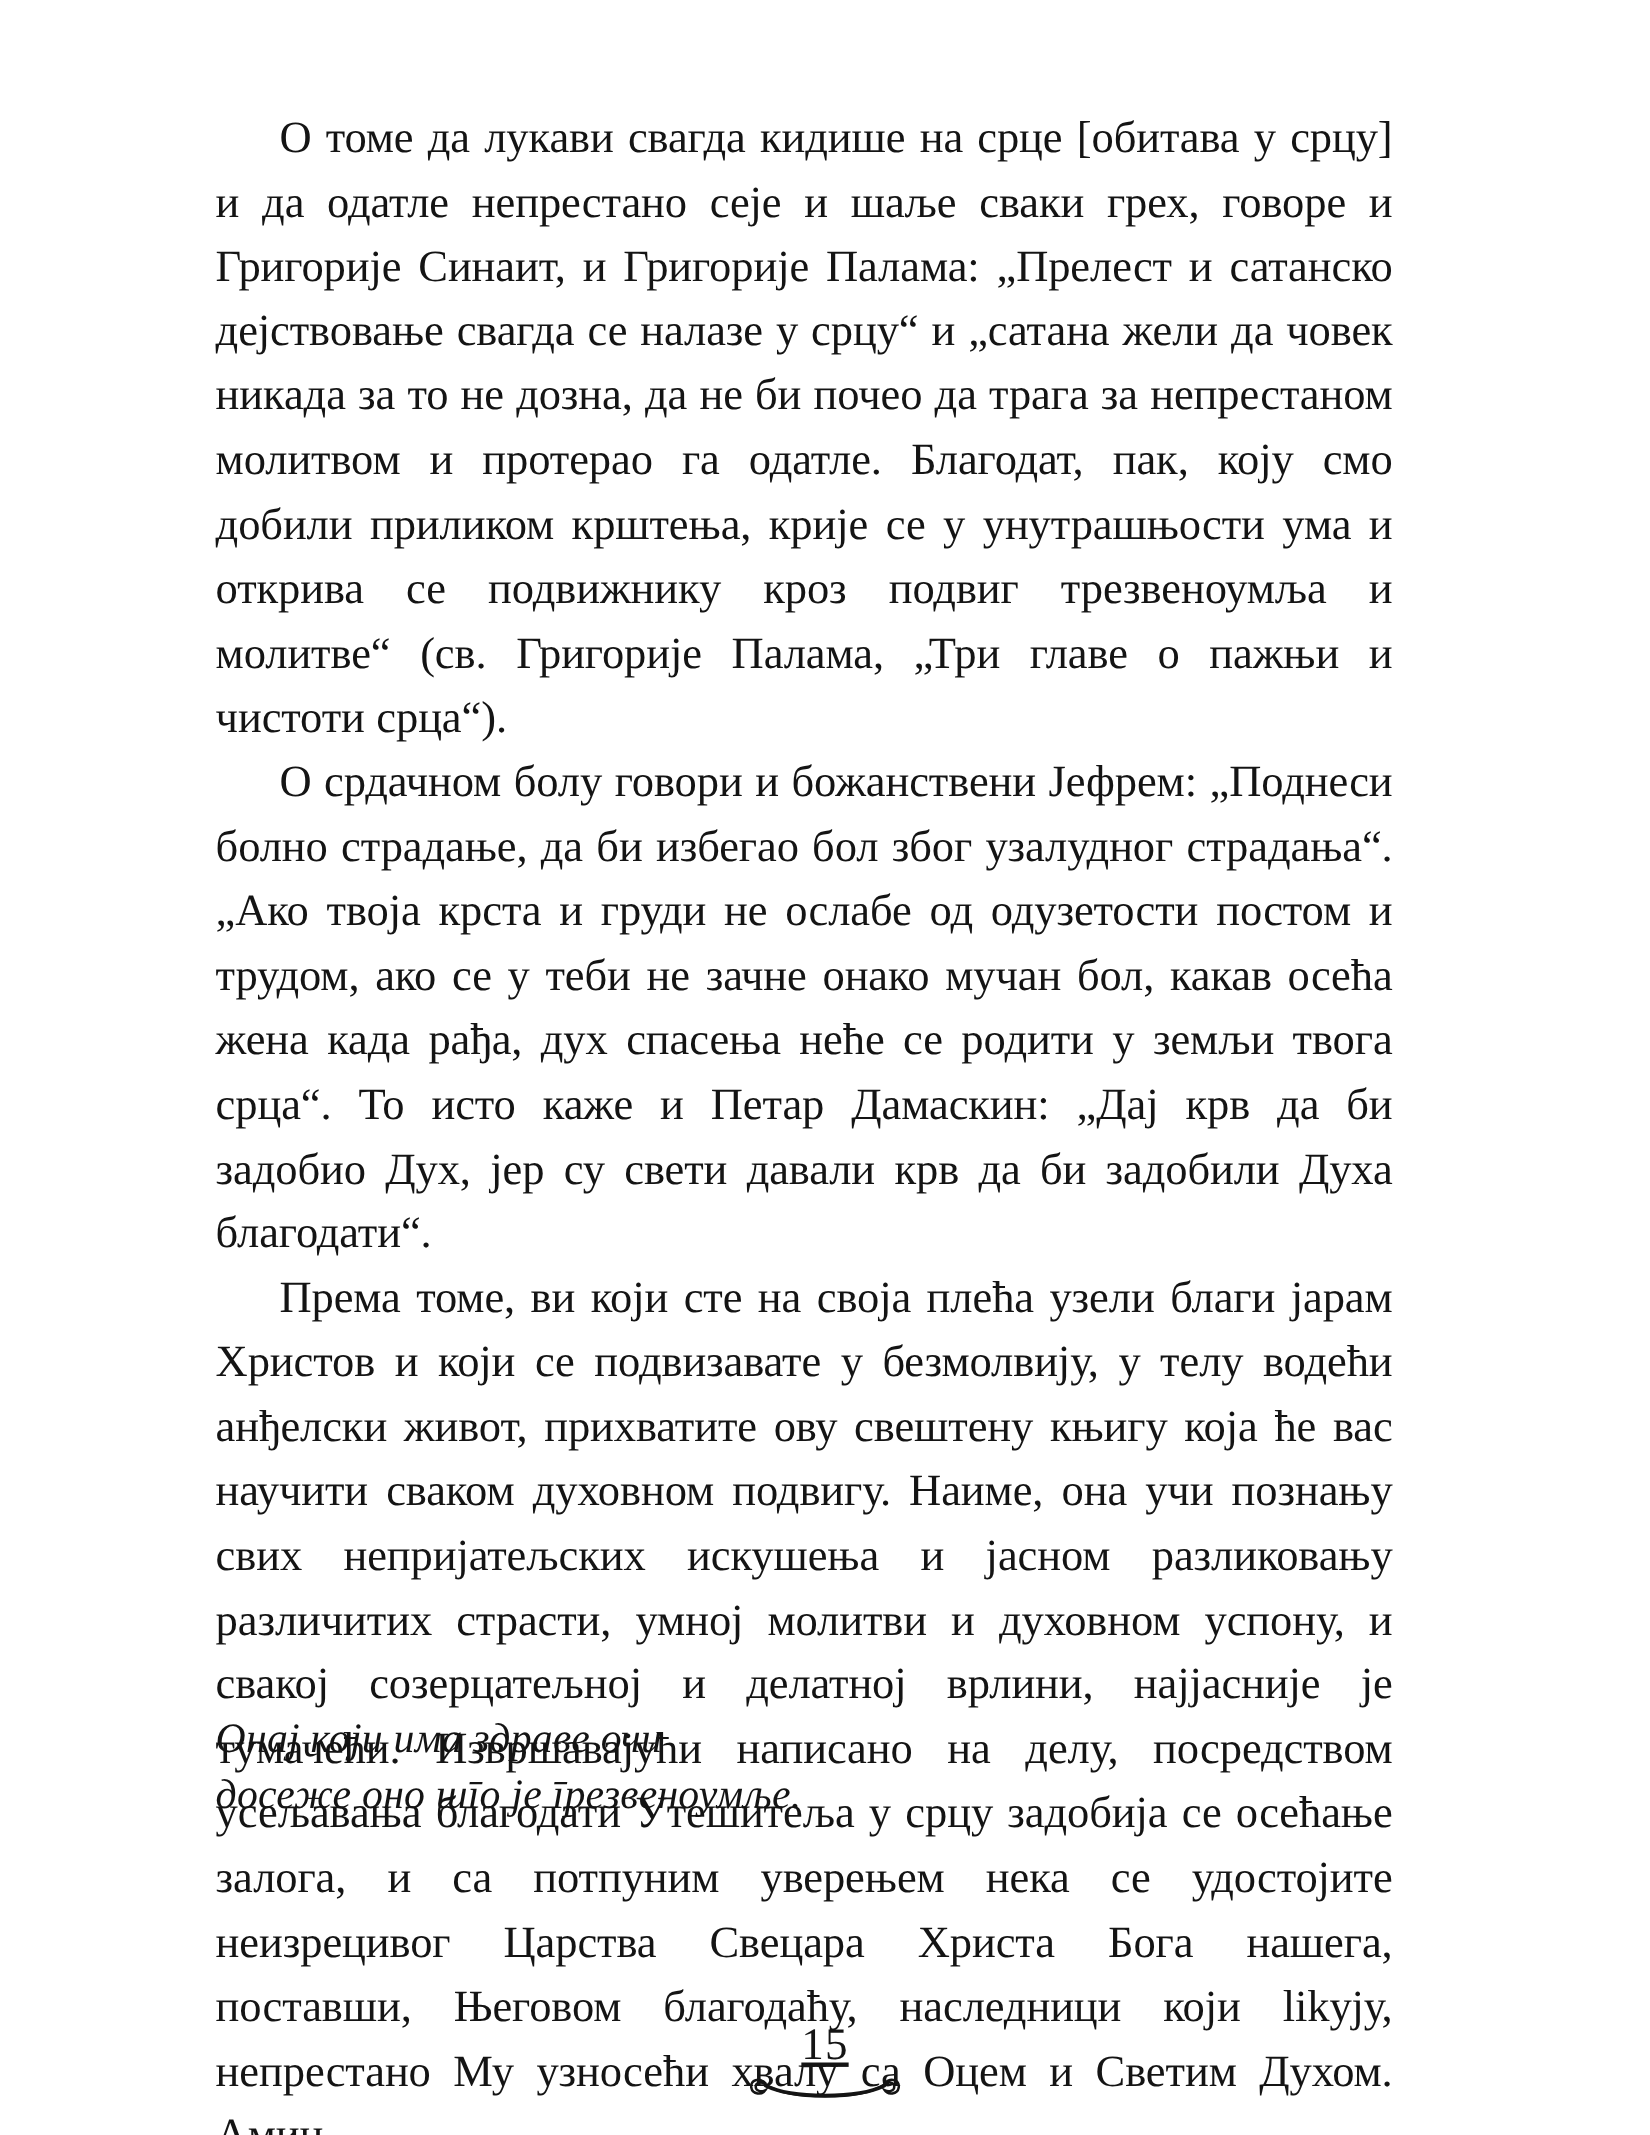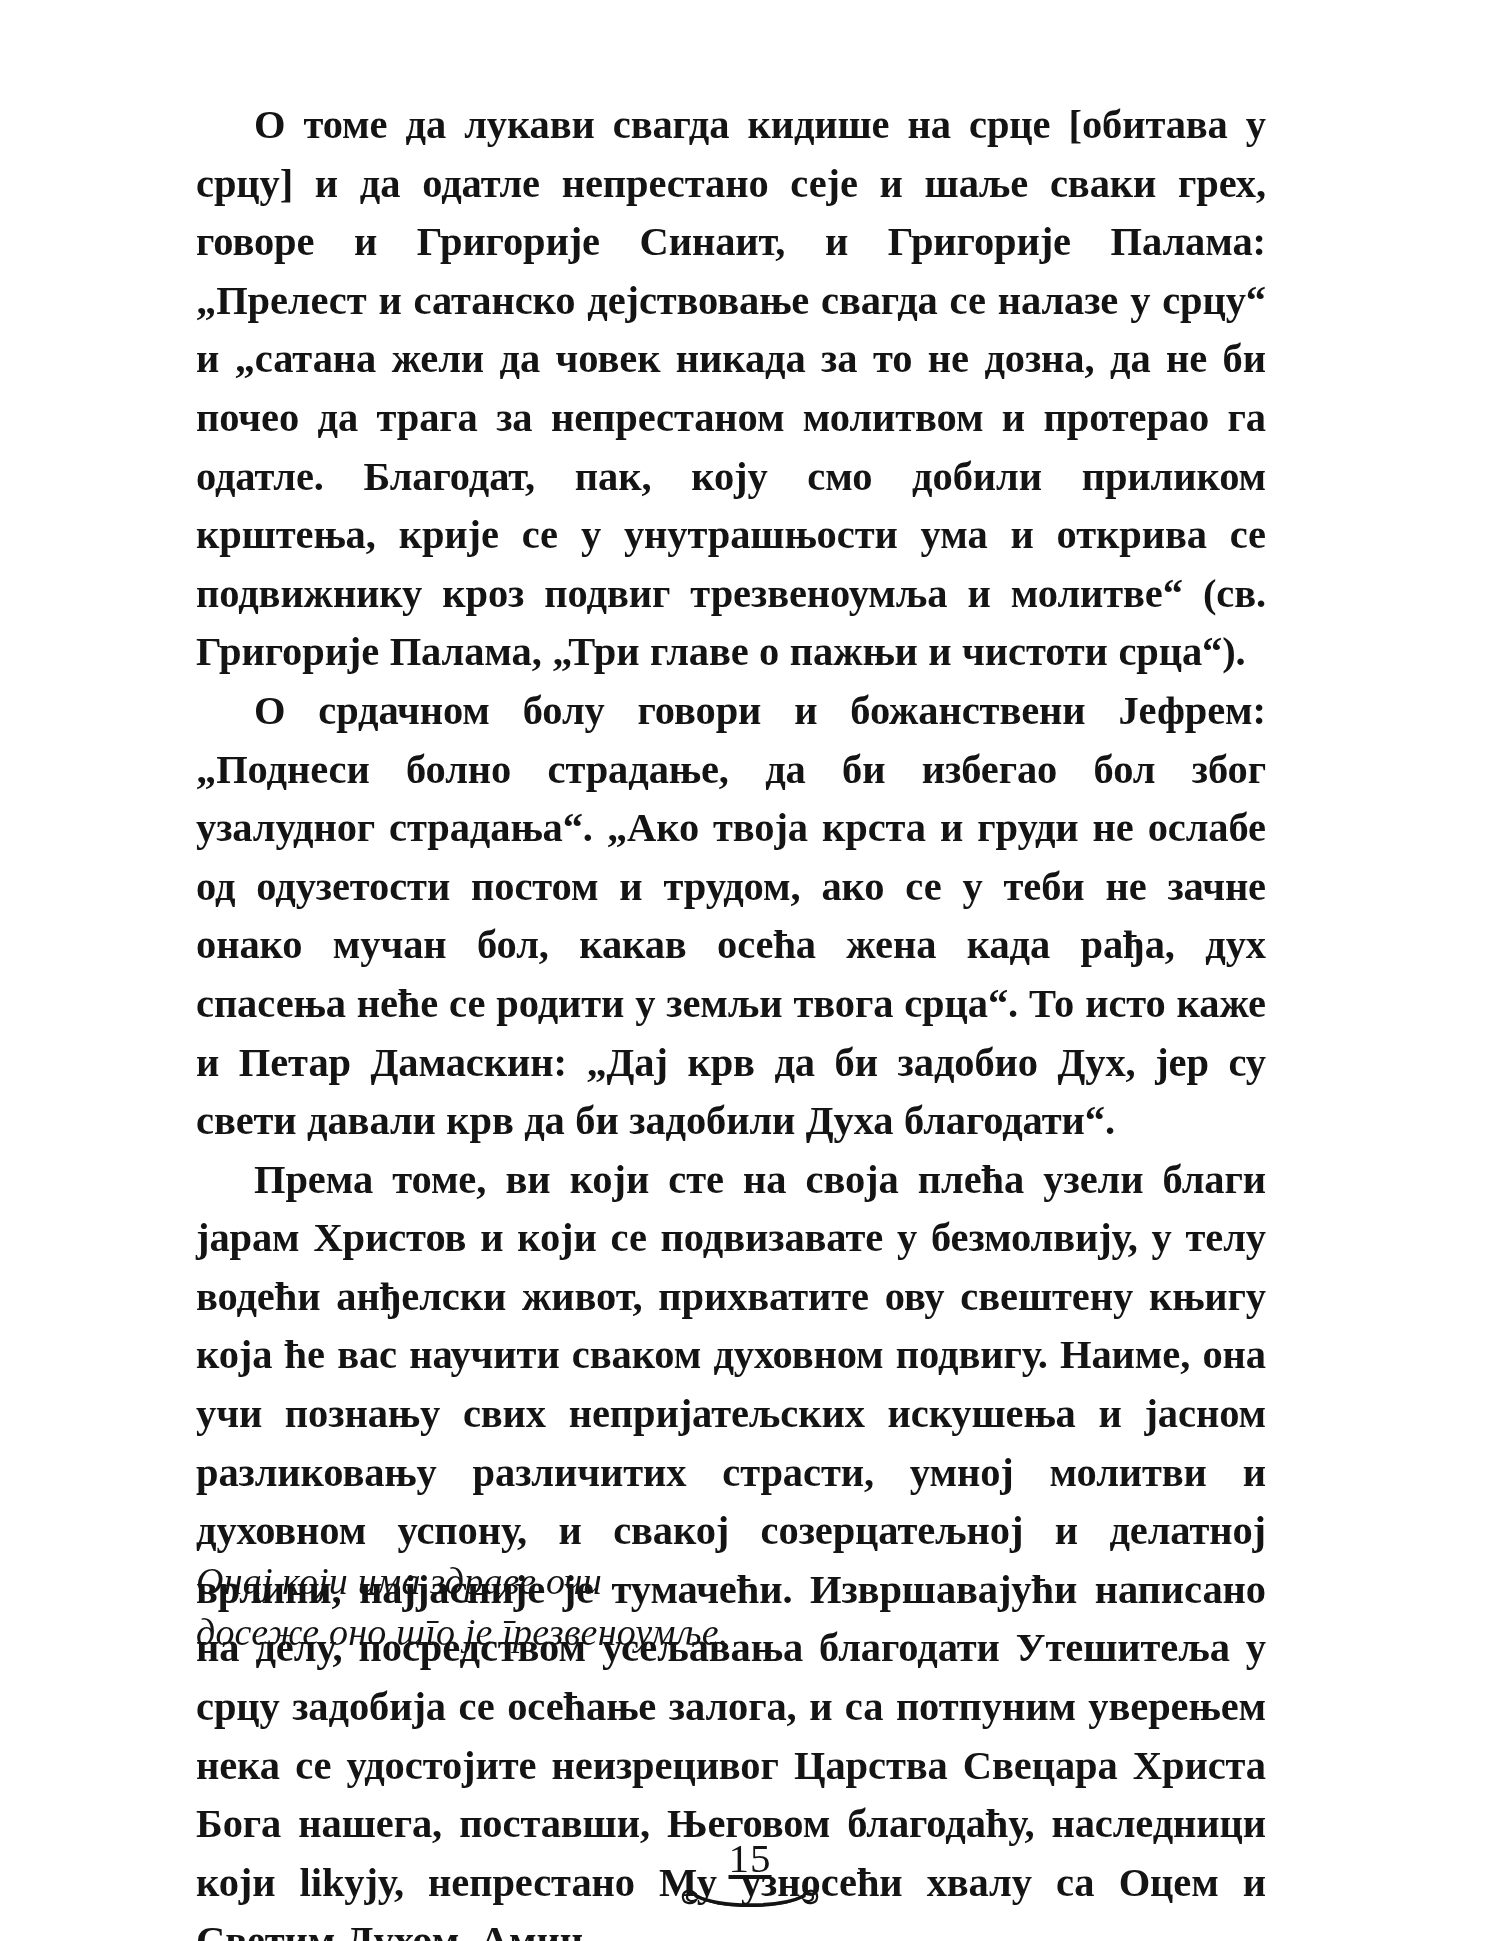--- a/index.html
+++ b/index.html
@@ -35,21 +35,21 @@
   p.para {
     margin: 0;
     padding: 0;
     text-align: justify;
     text-align-last: left;
     text-indent: 58px;
     font-size: 40.5px;
     line-height: 58.6px;
     letter-spacing: -0.1px;
     word-spacing: 0.5px;
-    font-weight: 700;
+    font-weight: 400;
     color: #141414;
     hyphens: manual;
   }
 
   .verse {
     position: absolute;
     left: 196px;
     top: 1556px;
     width: 1070px;
     font-style: italic;

